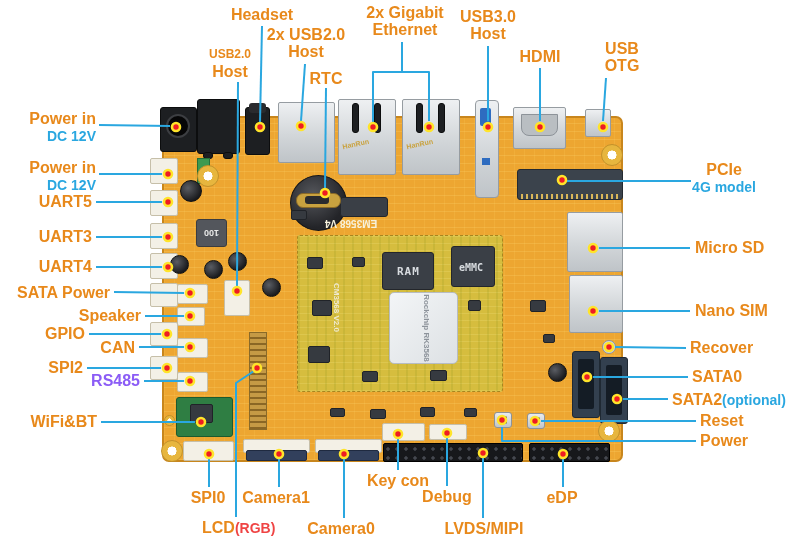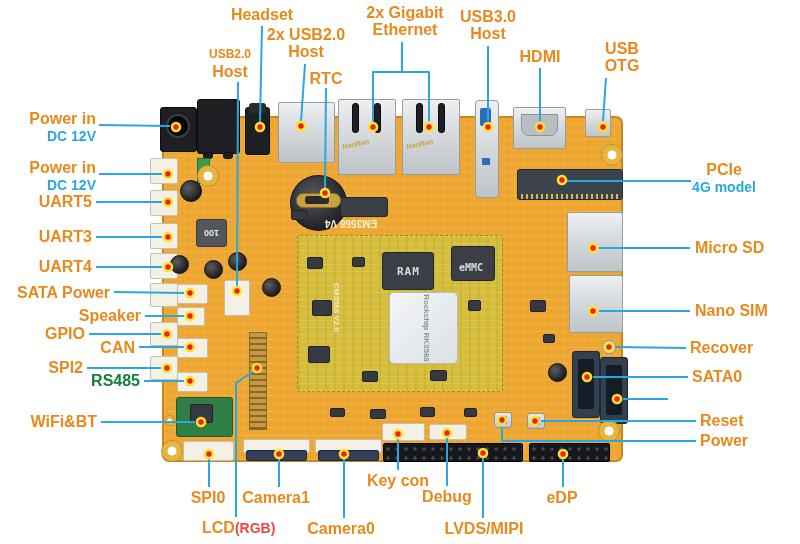--- a/index.html
+++ b/index.html
@@ -132,21 +132,21 @@
     <div class="silk" style="left:7px;top:8px;font-size:9px;color:#e8e8e8;transform:rotate(180deg);">100</div>
   </div>
 
   <div class="c" style="left:290px;top:175px;width:57px;height:56px;border-radius:50%;background:radial-gradient(circle at 40% 35%, #55575c, #232428 68%);border:1px solid #141518;z-index:6;"></div>
   <div class="c" style="left:296px;top:193px;width:45px;height:15px;background:#c9a23f;border:1px solid #8a6a28;border-radius:7px;z-index:7;"></div>
   <div class="c" style="left:305px;top:196px;width:24px;height:8px;background:#2a2b2e;border-radius:3px;z-index:8;"></div>
 
   <div class="c chip" style="left:382px;top:252px;width:52px;height:38px;">
     <div class="silk" style="left:14px;top:12px;font-size:11px;font-family:'DejaVu Sans Mono',monospace;color:#d8dce0;letter-spacing:1px;">RAM</div>
   </div>
-  <div class="c chip" style="left:451px;top:246px;width:44px;height:35px;">
+  <div class="c chip" style="left:451px;top:246px;width:44px;height:41px;">
     <div class="silk" style="left:7px;top:15px;font-size:10px;font-family:'DejaVu Sans Mono',monospace;color:#d8dce0;">eMMC</div>
   </div>
   <div class="c soc" style="left:389px;top:292px;width:69px;height:72px;"></div>
   <div class="silk" style="left:381px;top:321px;width:85px;height:14px;font-size:8px;color:#8d939b;text-align:center;transform:rotate(90deg);z-index:9;">
     <span>Rockchip</span>
     <span>RK3568</span>
   </div>
 
   <div class="silk" style="left:308px;top:218px;width:86px;font-size:10px;transform:rotate(180deg);text-align:center;">EM3568 V4</div>
   <div class="silk" style="left:303px;top:303px;width:66px;font-size:8px;transform:rotate(90deg);text-align:center;color:#efe9cf;">CM3568 V2.0</div>
@@ -298,41 +298,44 @@
     <div class="ann align-right" style="left: 85px; top: 325px;">
       <div class="ann-row"><span style="color: rgb(232, 137, 27); font-size: 16px;">GPIO</span></div>
     </div>
     <div class="ann align-right" style="left: 135px; top: 339px;">
       <div class="ann-row"><span style="color: rgb(232, 137, 27); font-size: 16px;">CAN</span></div>
     </div>
     <div class="ann align-right" style="left: 83px; top: 359px;">
       <div class="ann-row"><span style="color: rgb(232, 137, 27); font-size: 16px;">SPI2</span></div>
     </div>
     <div class="ann align-right" style="left: 140px; top: 372px;">
-      <div class="ann-row"><span style="color: #15803d; font-size: 16px;">RS485</span></div>
+      <div class="ann-row"><span style="color: #8b5cf6; font-size: 16px;">RS485</span></div>
     </div>
     <div class="ann align-right" style="left: 97px; top: 413px;">
       <div class="ann-row"><span style="color: rgb(232, 137, 27); font-size: 16px;">WiFi&amp;BT</span></div>
     </div>
     <div class="ann align-center" style="left: 724px; top: 161px;">
       <div class="ann-row"><span style="color: rgb(232, 137, 27); font-size: 16px;">PCIe</span></div>
       <div class="ann-row"><span style="color: rgb(42, 167, 224); font-size: 14px;">4G model</span></div>
     </div>
     <div class="ann align-left" style="left: 695px; top: 239px;">
       <div class="ann-row"><span style="color: rgb(232, 137, 27); font-size: 16px;">Micro SD</span></div>
     </div>
     <div class="ann align-left" style="left: 695px; top: 302px;">
       <div class="ann-row"><span style="color: rgb(232, 137, 27); font-size: 16px;">Nano SIM</span></div>
     </div>
     <div class="ann align-left" style="left: 690px; top: 339px;">
       <div class="ann-row"><span style="color: rgb(232, 137, 27); font-size: 16px;">Recover</span></div>
     </div>
     <div class="ann align-left" style="left: 692px; top: 368px;">
       <div class="ann-row"><span style="color: rgb(232, 137, 27); font-size: 16px;">SATA0</span></div>
     </div>
+    <div class="ann align-left" style="left: 672px; top: 391px;">
+      <div class="ann-row"><span style="color: rgb(232, 137, 27); font-size: 16px;">SATA2</span><span style="color: rgb(42, 167, 224); font-size: 14px;">(optional)</span></div>
+    </div>
     <div class="ann align-left" style="left: 700px; top: 412px;">
       <div class="ann-row"><span style="color: rgb(232, 137, 27); font-size: 16px;">Reset</span></div>
     </div>
     <div class="ann align-left" style="left: 700px; top: 432px;">
       <div class="ann-row"><span style="color: rgb(232, 137, 27); font-size: 16px;">Power</span></div>
     </div>
     <div class="ann align-center" style="left: 562px; top: 489px;">
       <div class="ann-row"><span style="color: rgb(232, 137, 27); font-size: 16px;">eDP</span></div>
     </div>
     <div class="ann align-center" style="left: 484px; top: 520px;">

